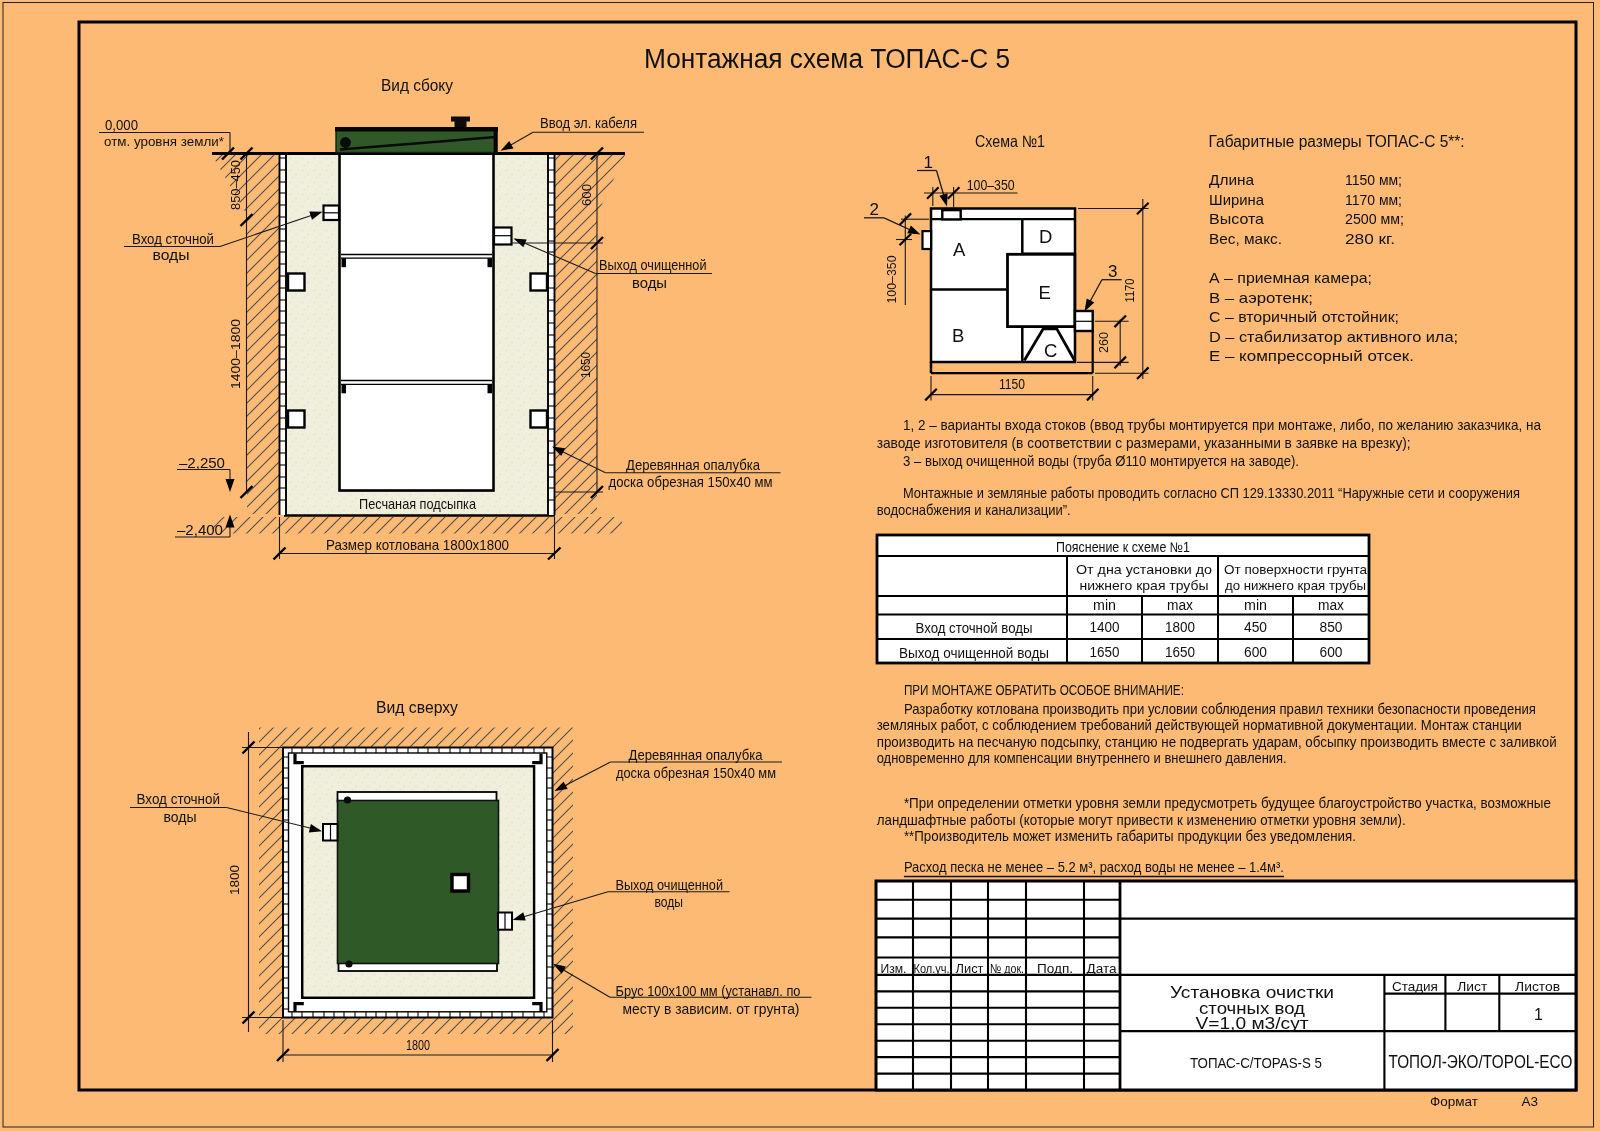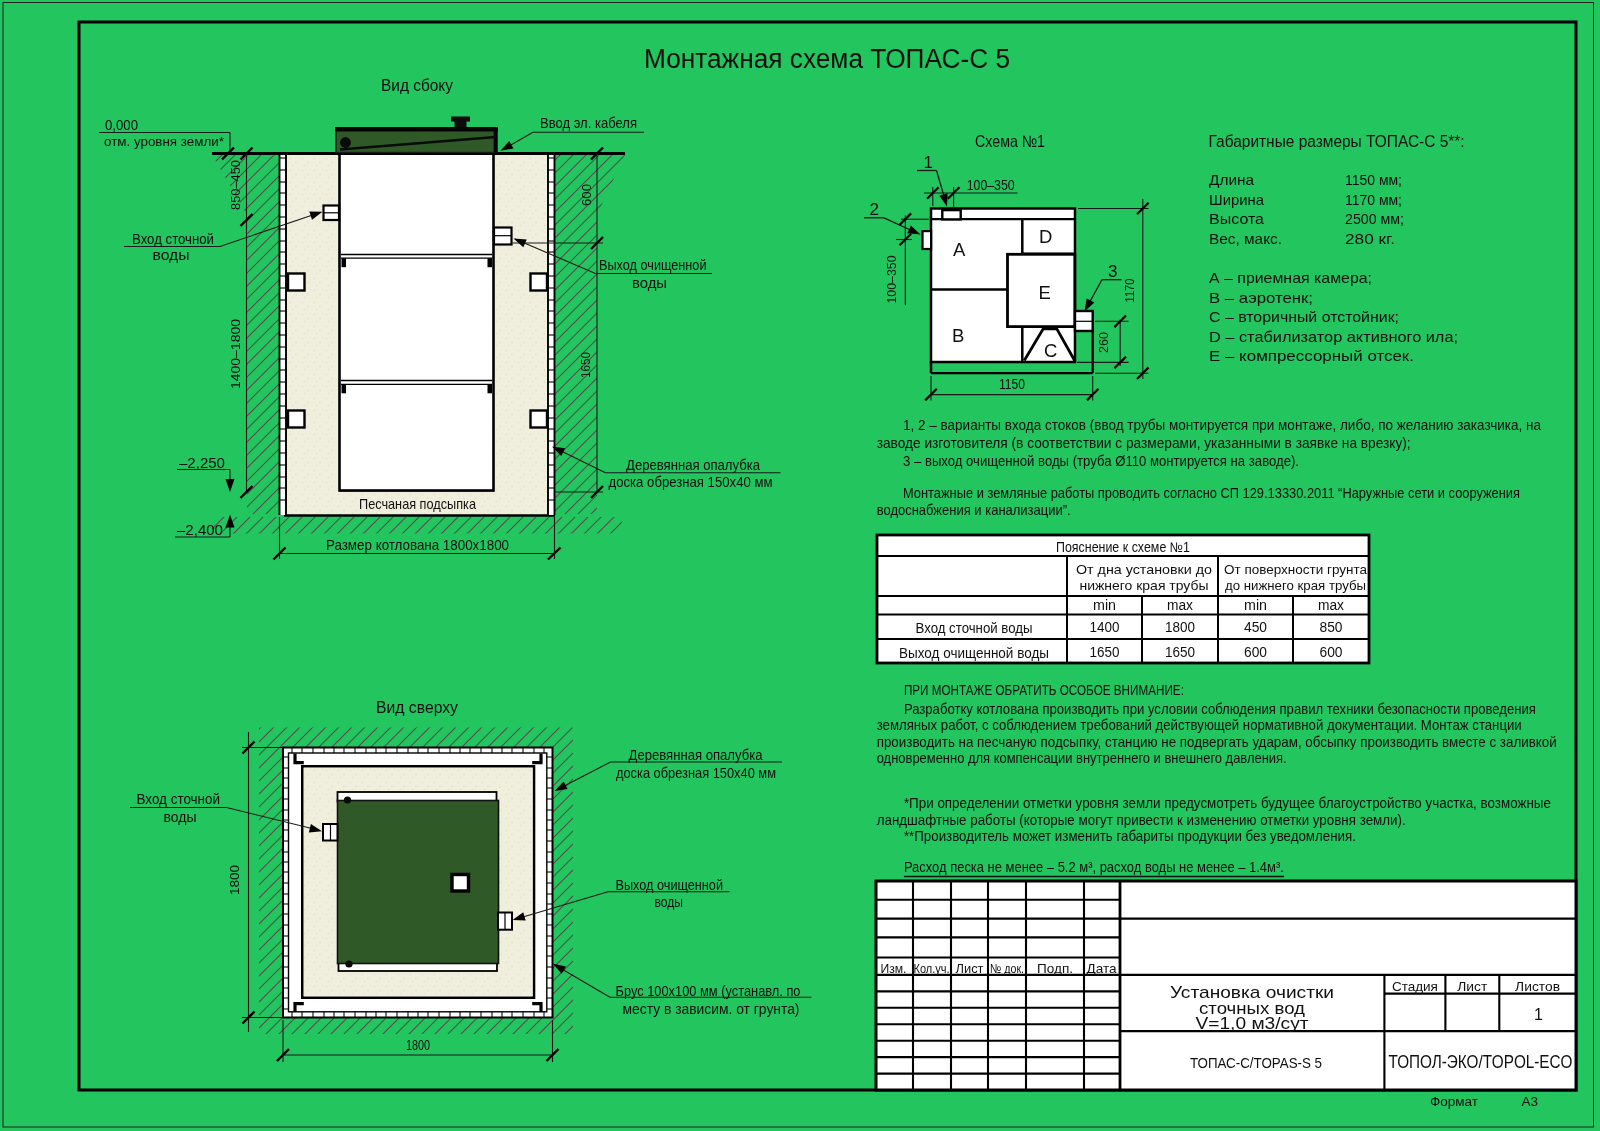--- a/index.html
+++ b/index.html
@@ -1,16 +1,16 @@
 <!DOCTYPE html>
 <html><head>
 <meta charset="utf-8">
 <style>
 html,body{margin:0;padding:0;background:#fff;}
-#page{position:relative;width:1600px;height:1131px;background:#22c55e;overflow:hidden;}
+#page{position:relative;width:1600px;height:1131px;background:#fdba74;overflow:hidden;}
 svg{position:absolute;left:0;top:0;}
 text{font-family:"Liberation Sans",sans-serif;fill:#101010;}
 </style>
 </head>
 <body>
 <div id="page">
 <svg width="1600" height="1131" viewBox="0 0 1600 1131">
 <defs>
 <pattern id="hatch" width="13" height="13" patternUnits="userSpaceOnUse">
 <path d="M -2,2 L 2,-2 M 0,13 L 13,0 M 11,15 L 15,11" stroke="#4f4f4f" stroke-width="1.1" fill="none"></path>

